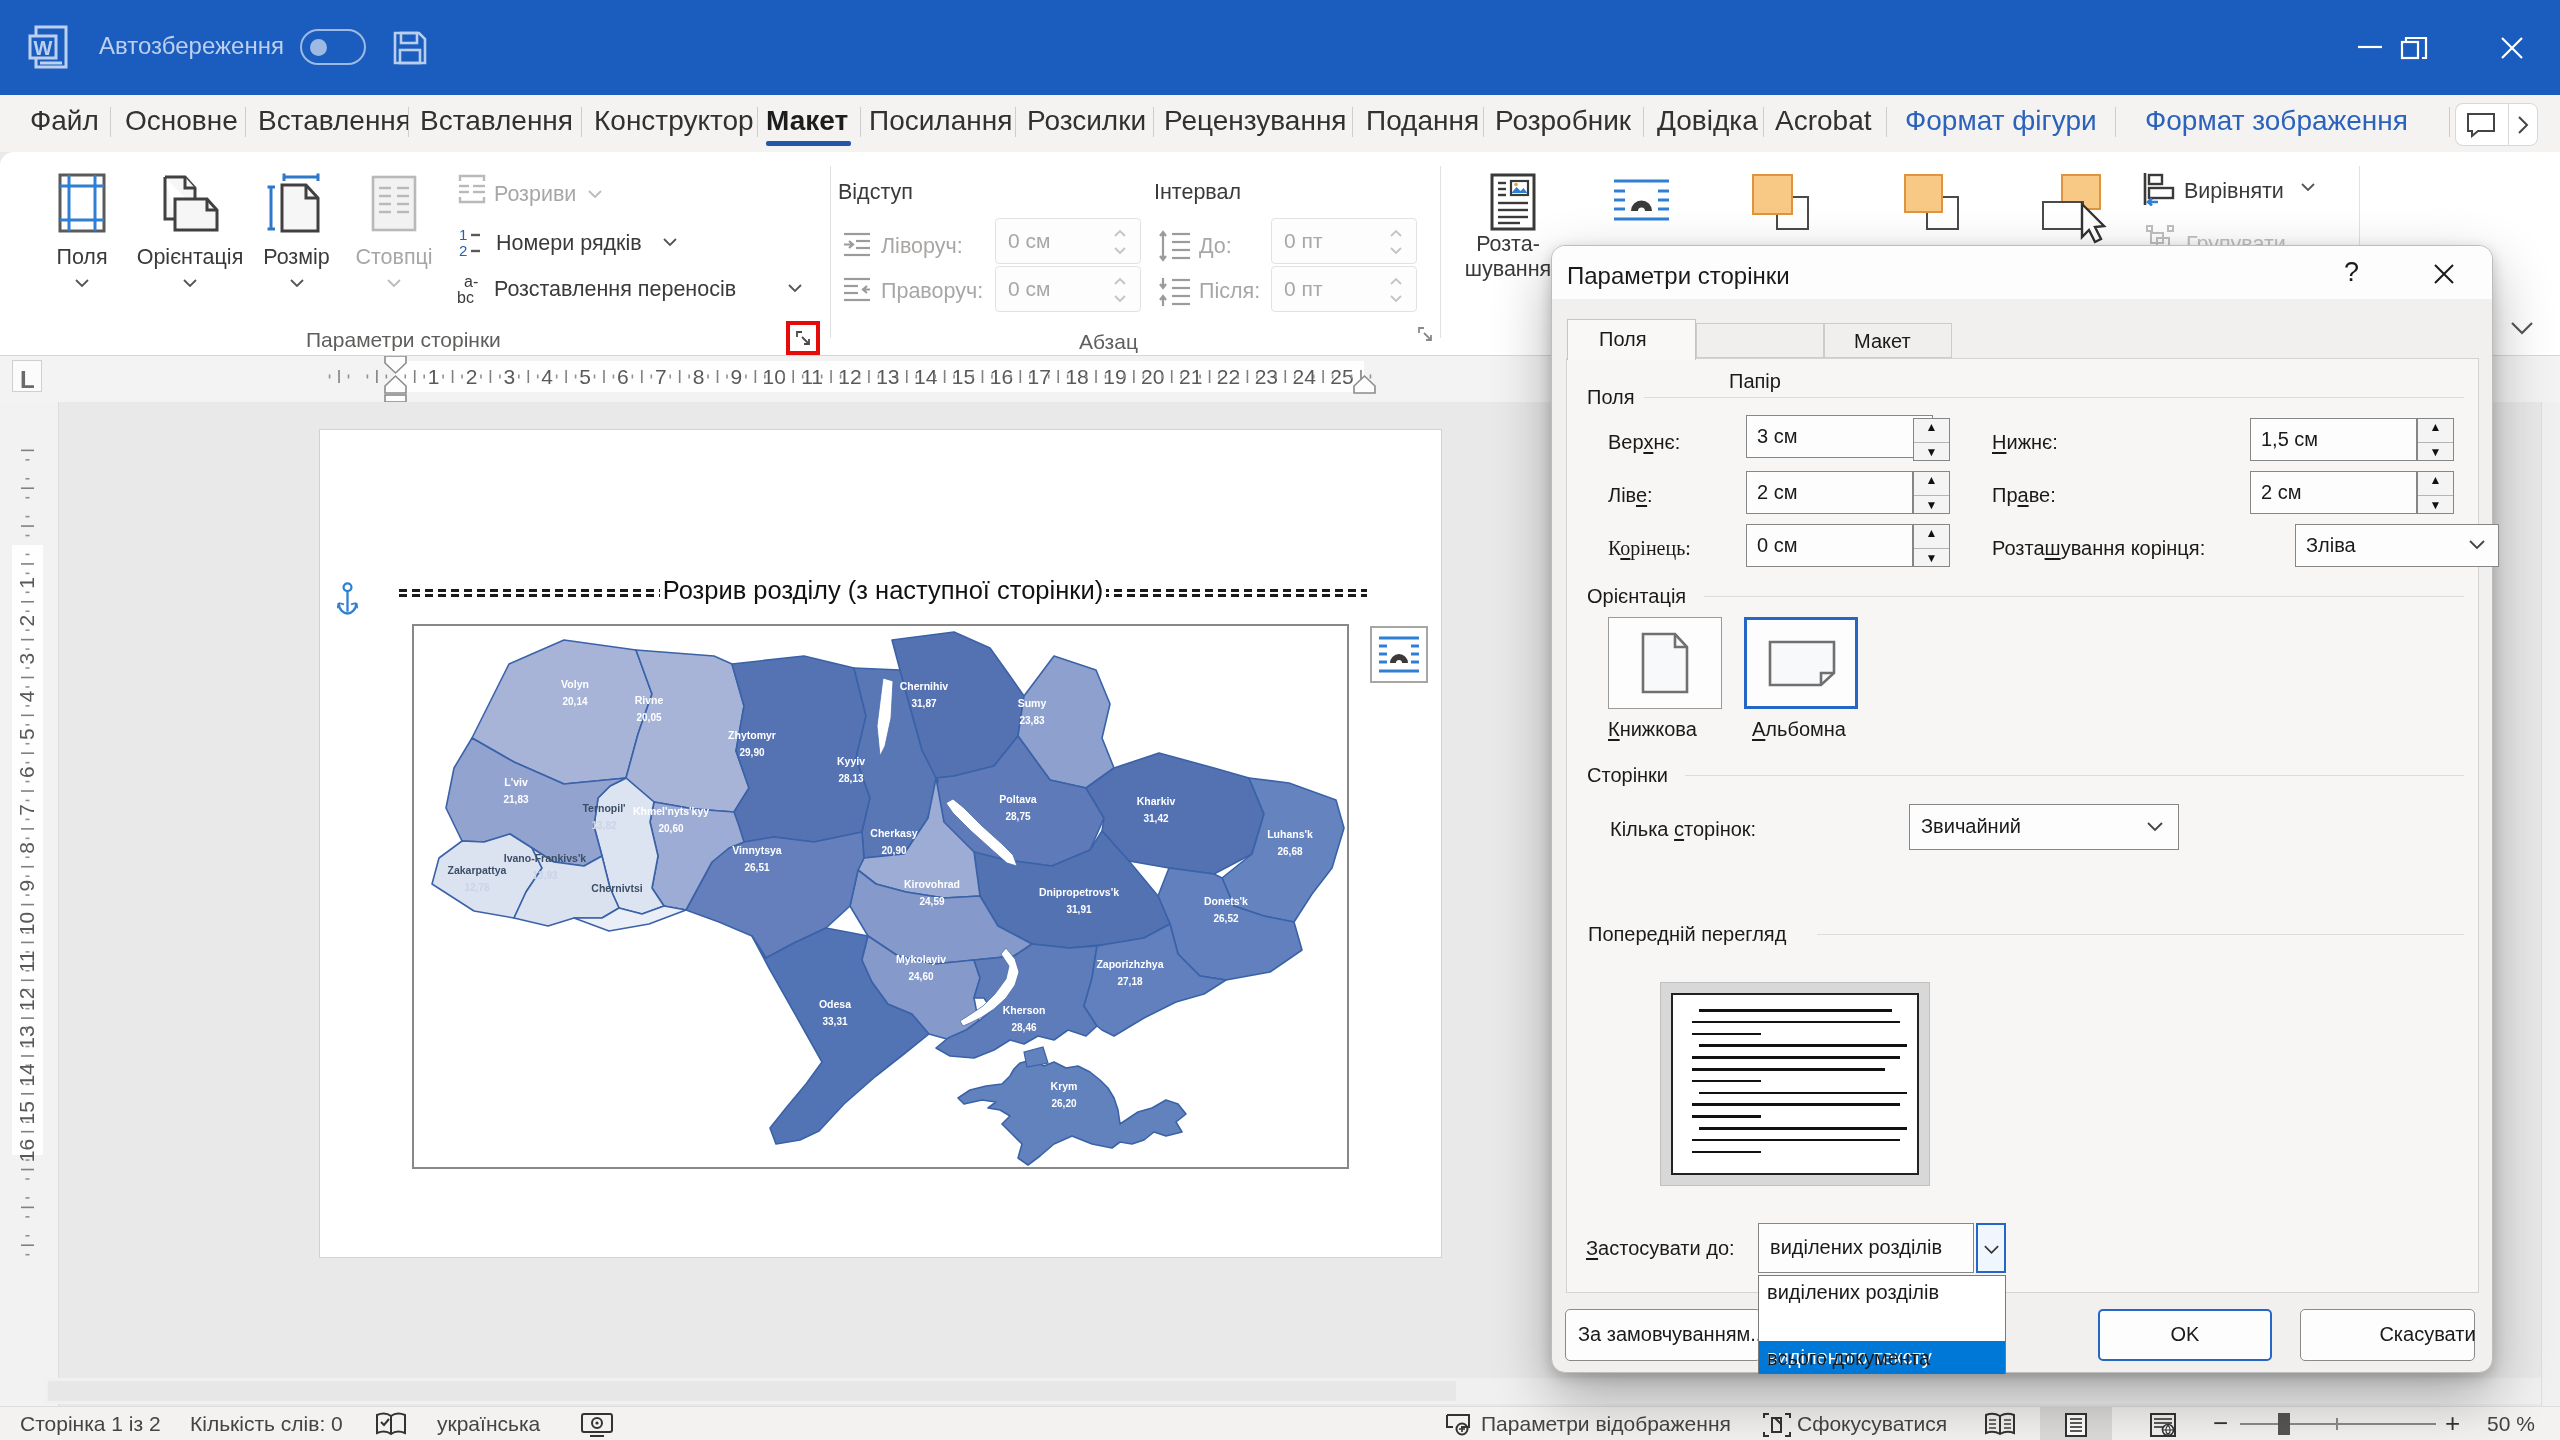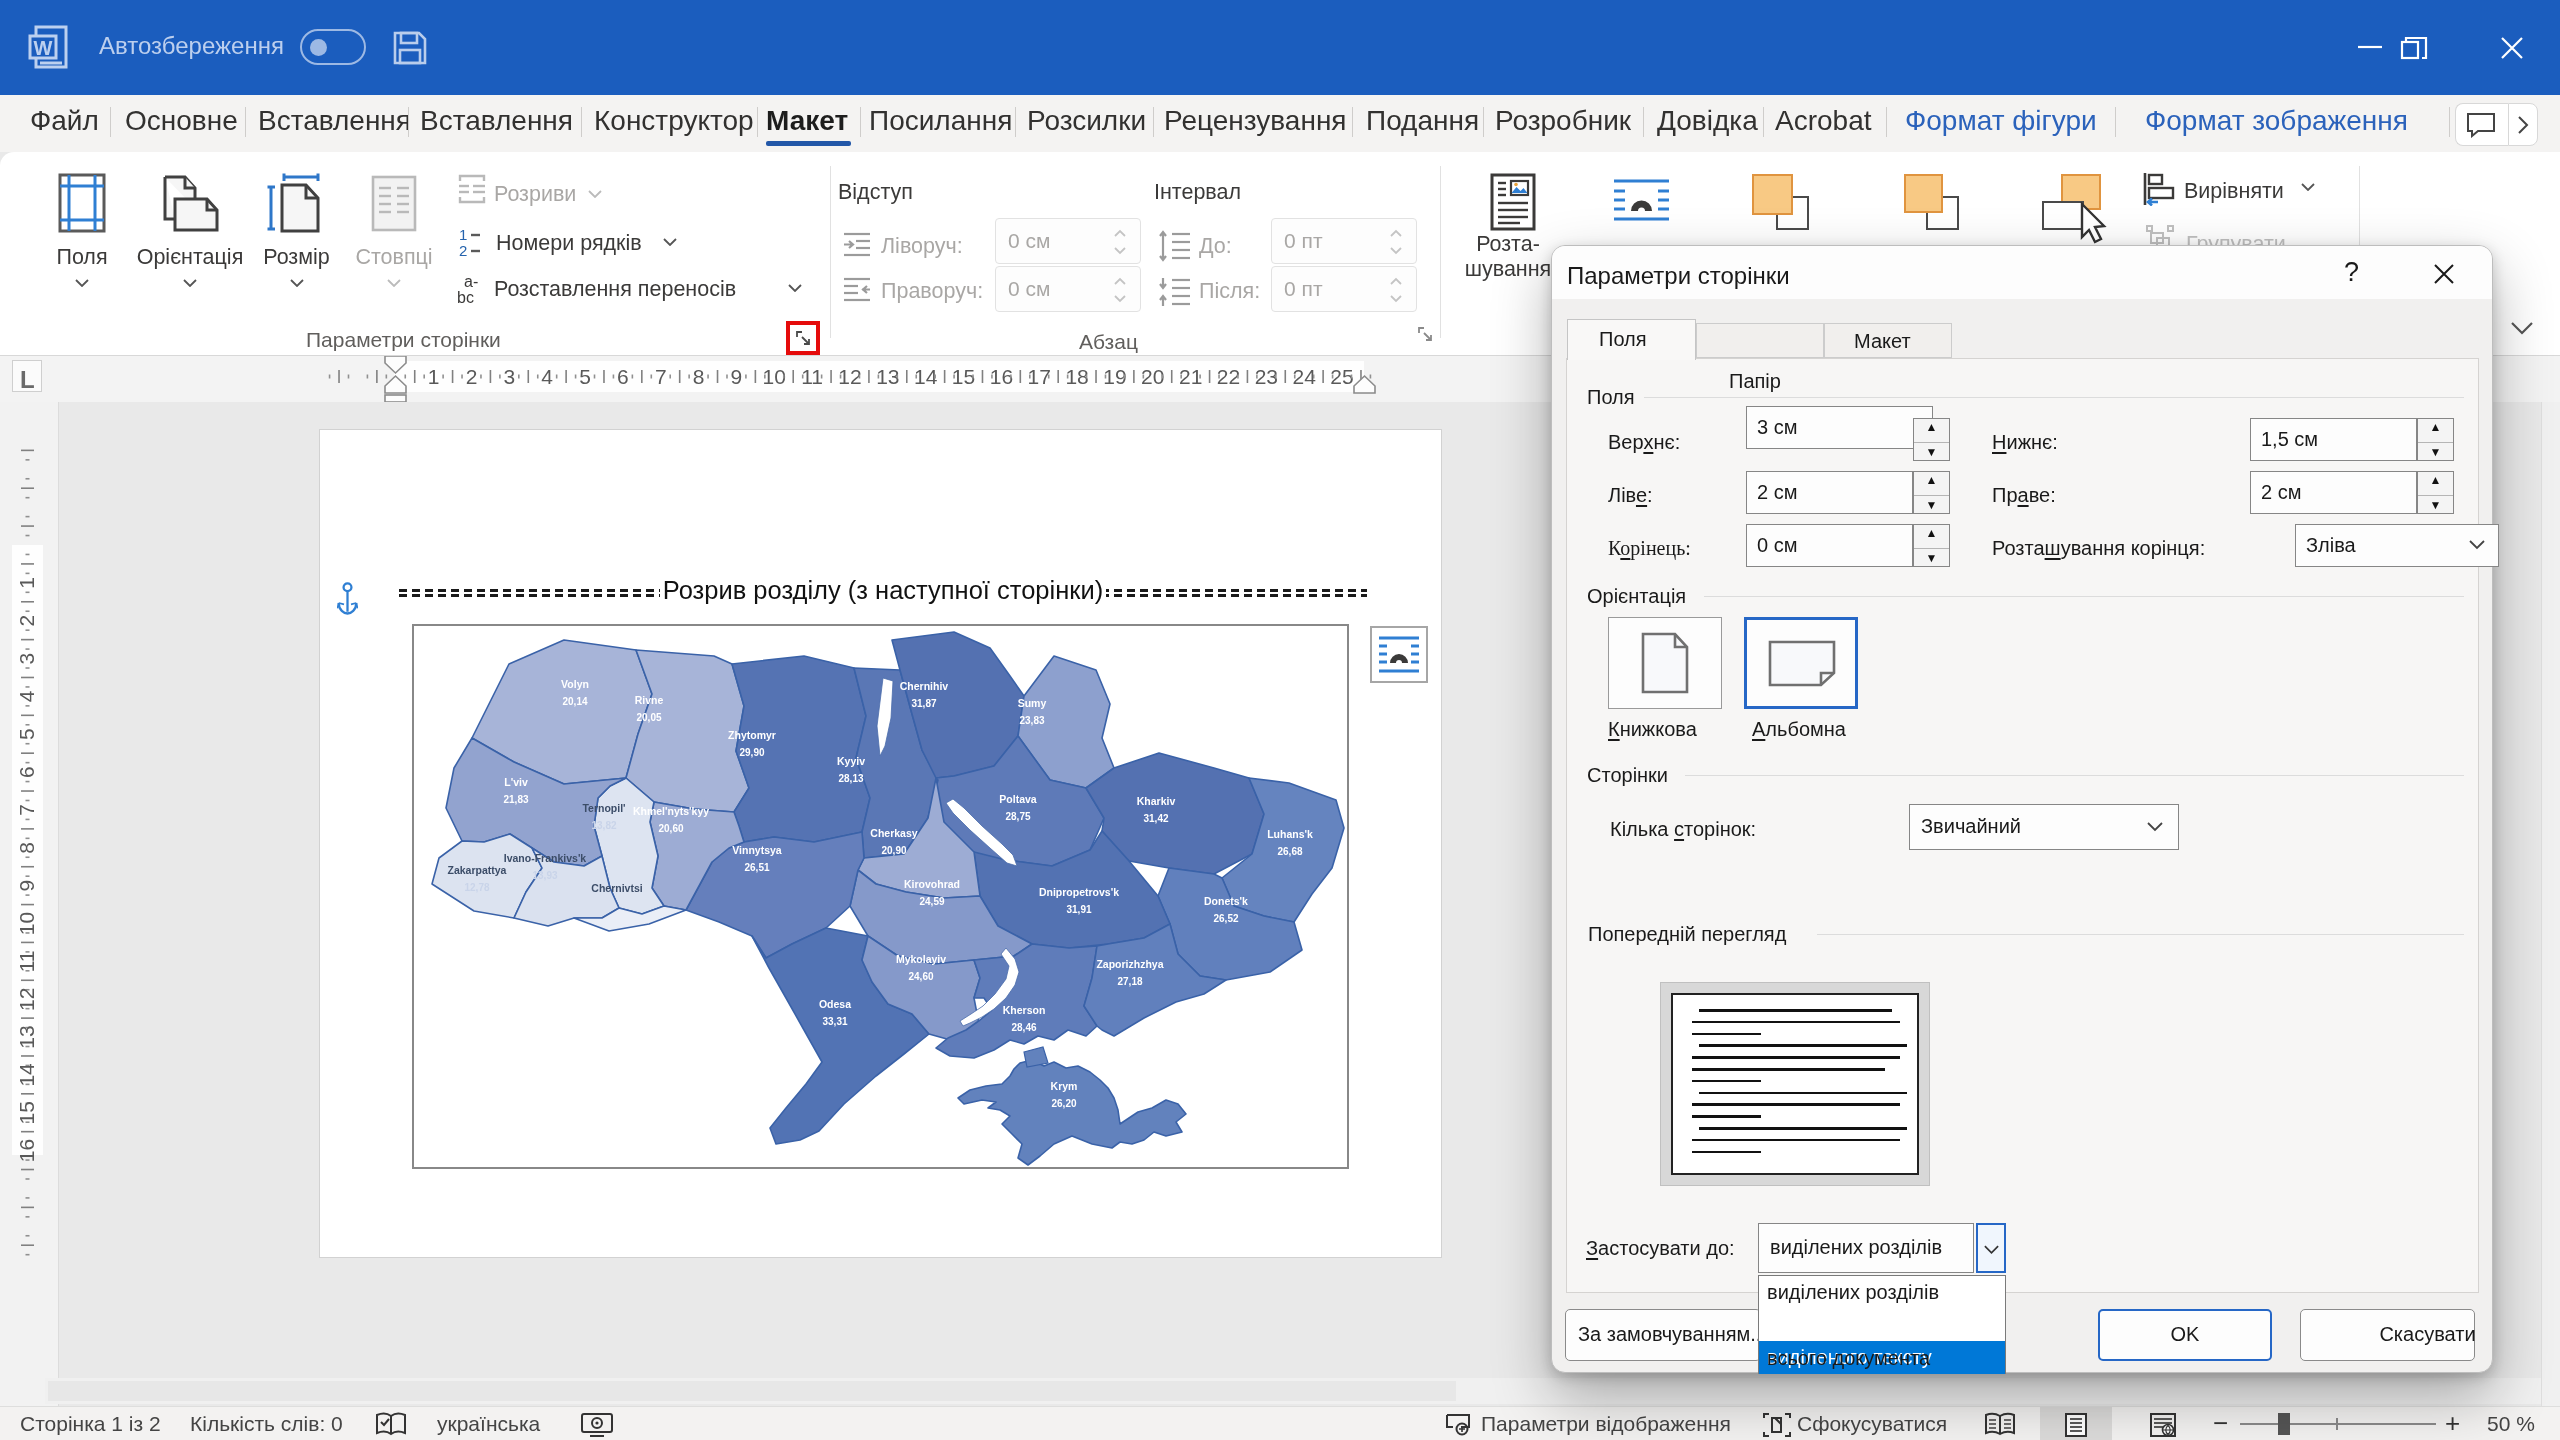--- a/index.html
+++ b/index.html
@@ -752,21 +752,21 @@
   <div class="abs" style="left:144px;top:77px;width:128px;height:35px;background:#f1efed;border:1px solid #cccccc;"></div>
   <div class="abs" style="left:272px;top:77px;width:128px;height:35px;background:#f1efed;border:1px solid #cccccc;"></div>
   <div class="abs" style="left:15px;top:73px;width:129px;height:41px;background:#f9f8f7;border:1px solid #c5c5c5;border-bottom:none;"></div>
   <div class="dtxt" style="left:47px;top:82px;">Поля</div>
   <div class="dtxt" style="left:177px;top:84px;margin-top:40px;">Папір</div>
   <div class="dtxt" style="left:302px;top:84px;">Макет</div>
 
   <div class="dtxt" style="left:35px;top:140px;">Поля</div>
   <div class="abs" style="left:92px;top:151px;width:820px;height:1px;background:#dcdcdc;"></div>
   <div class="dtxt" style="left:56px;top:185px;">Вер<span class="u">х</span>нє:</div>
-  <div class="field" style="left:194px;top:160px;width:187px;height:43px;">
+  <div class="field" style="left:194px;top:169px;width:187px;height:43px;">
       <div class="abs" style="left:10px;top:9px;">3 см</div>
     </div>
   <div class="dtxt" style="left:440px;top:185px;"><span class="u">Н</span>ижнє:</div>
   <div class="field" style="left:698px;top:172px;width:167px;height:43px;">
       <div class="abs" style="left:10px;top:9px;">1,5 см</div>
     </div>
   <div class="dtxt" style="left:56px;top:238px;">Лів<span class="u">е</span>:</div>
   <div class="field" style="left:194px;top:225px;width:167px;height:43px;">
       <div class="abs" style="left:10px;top:9px;">2 см</div>
     </div>

